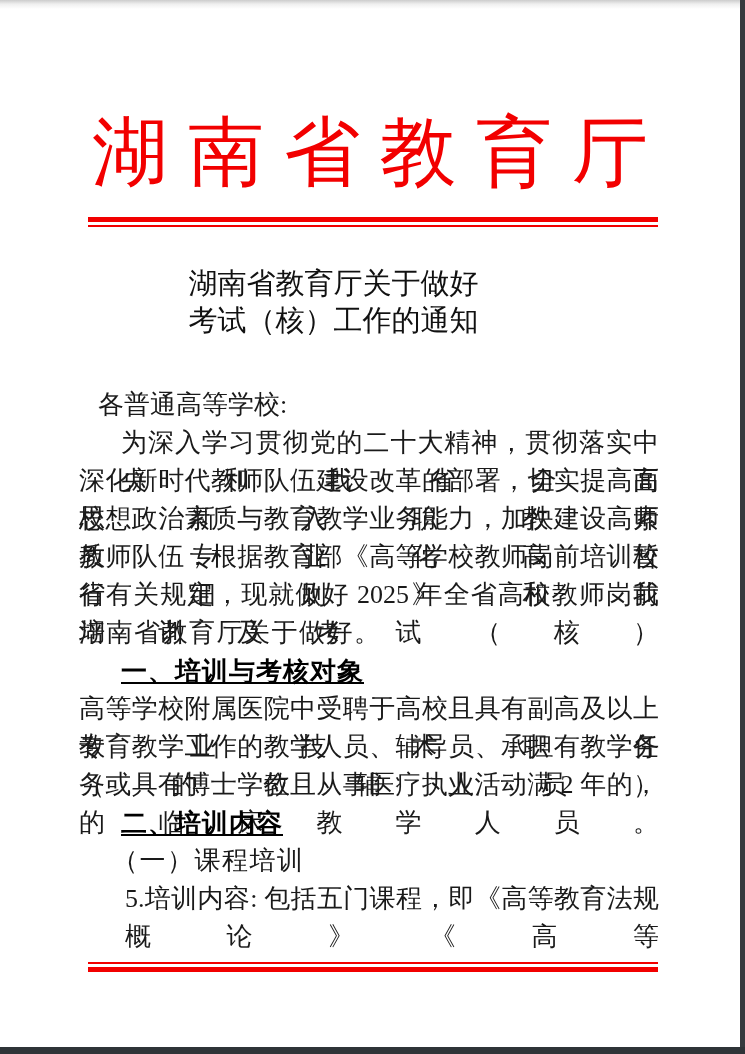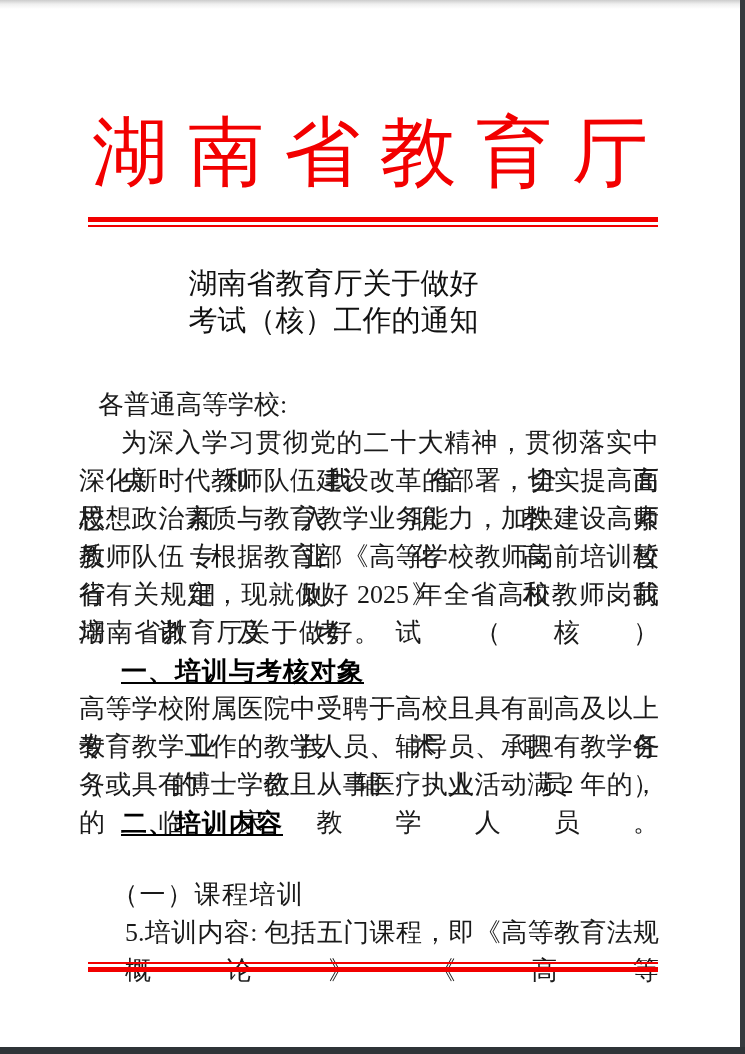--- a/index.html
+++ b/index.html
@@ -73,21 +73,21 @@
     line-height: 38px;
     white-space: nowrap;
   }
   .just {
     white-space: normal;
     text-align: justify;
     text-align-last: justify;
   }
   .ind-salutation { padding-left: 19px; }
   .ind2  { padding-left: 42px; }  
-  .ind-sub { padding-left: 33px; margin-top: 34px; }
+  .ind-sub { padding-left: 33px; }
   .ind-num { padding-left: 46px; }
   .heading {
     font-family: "Liberation Sans", sans-serif;
     font-weight: 700;
     color: #000;
     letter-spacing: 1px;
     text-decoration: underline;
   }
   .last-line { letter-spacing: 1.5px; }
 </style>

